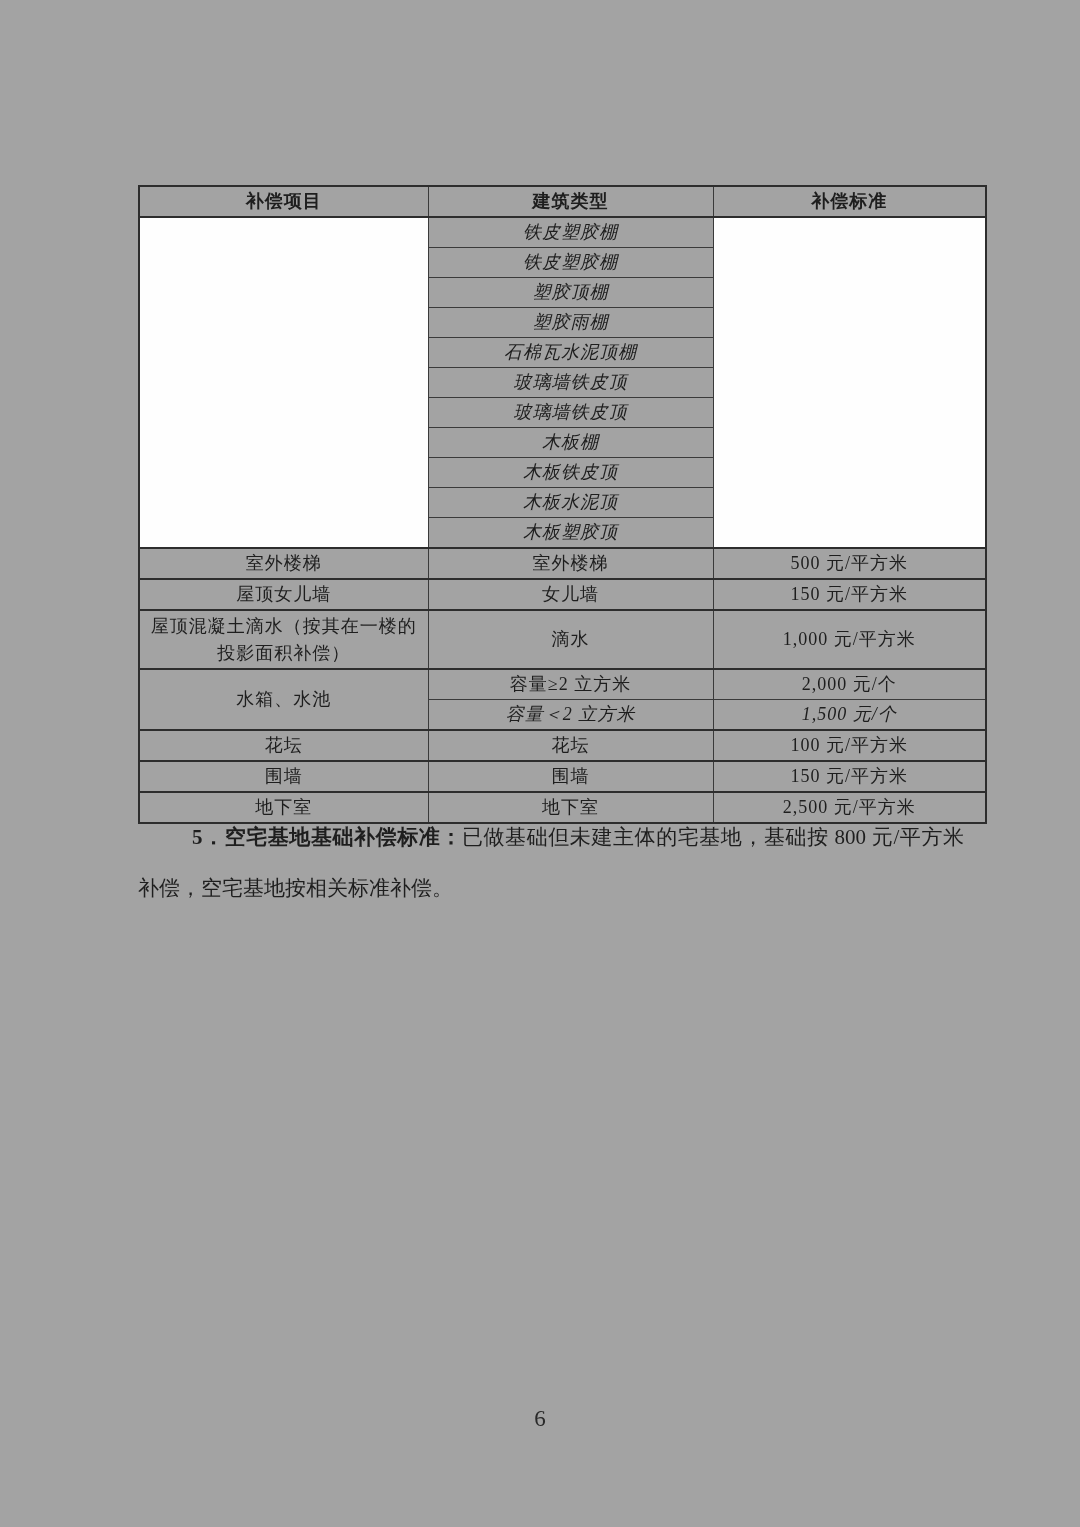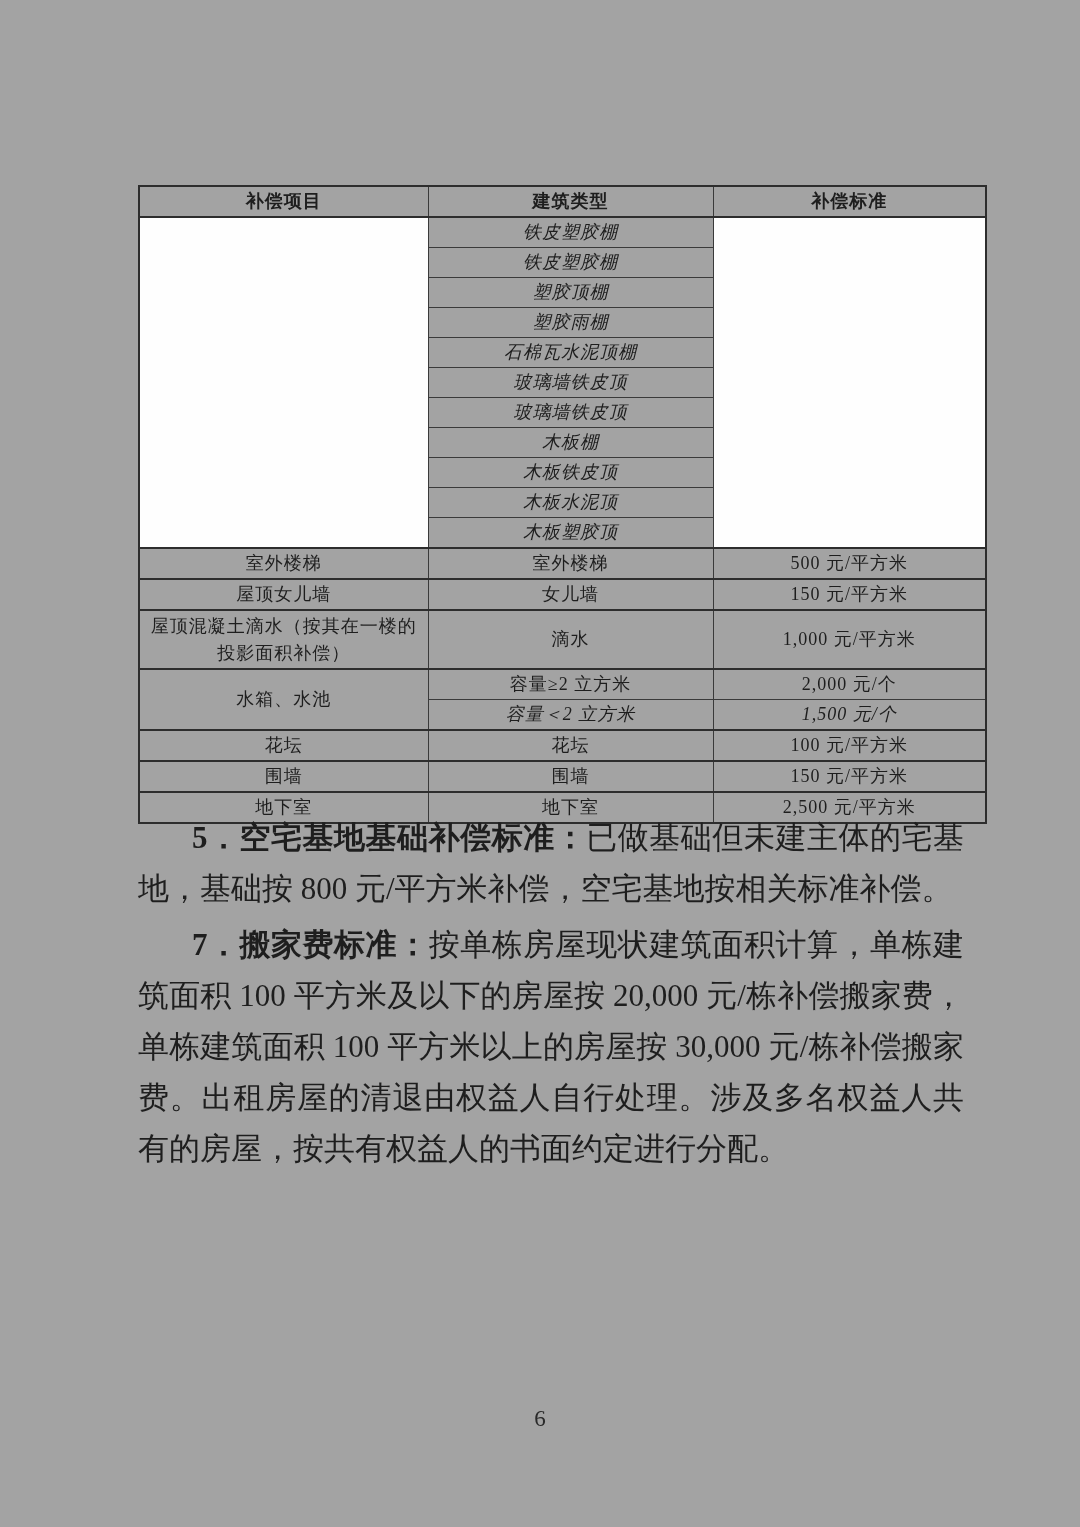--- a/index.html
+++ b/index.html
@@ -46,21 +46,21 @@
   .comp-table tr.major td { border-top: 2px solid #2d2d2d; height: 29px; margin-left: 20px; }
   .comp-table tr.tall td { height: 59px; }
   .comp-table td.merged-blank { background: #fefefe; }
 
   
   .body-text {
     position: absolute;
     left: 138px;
     top: 812px;
     width: 826px;
-    font-size: 31px;
+    font-size: 21px;
     line-height: 51px;
     text-align: justify;
   }
   .body-text p {
     text-indent: 54px;
     margin-bottom: 5px;
   }
   .body-text .para-label { font-weight: bold; }
 
   
@@ -166,18 +166,17 @@
       <tr class="major">
         <td>地下室</td>
         <td>地下室</td>
         <td>2,500 元/平方米</td>
       </tr>
     </tbody>
   </table>
 
   <div class="body-text">
     <p><span class="para-label">5．空宅基地基础补偿标准：</span><span>已做基础但未建主体的宅基地，基础按 800 元/平方米补偿，空宅基地按相关标准补偿。</span></p>
-    <p><span class="para-label">7．搬家费标准：</span><span>按单栋房屋现状建筑面积计算，单栋建筑面积 100 平方米及以下的房屋按 20,000 元/栋补偿搬家费，单栋建筑面积 100 平方米以上的房屋按 30,000 元/栋补偿搬家费。出租房屋的清退由权益人自行处理。涉及多名权益人共有的房屋，按共有权益人的书面约定进行分配。</span></p>
   </div>
 
   <div class="page-number">6</div>
 
 </div>
 
 </body></html>

